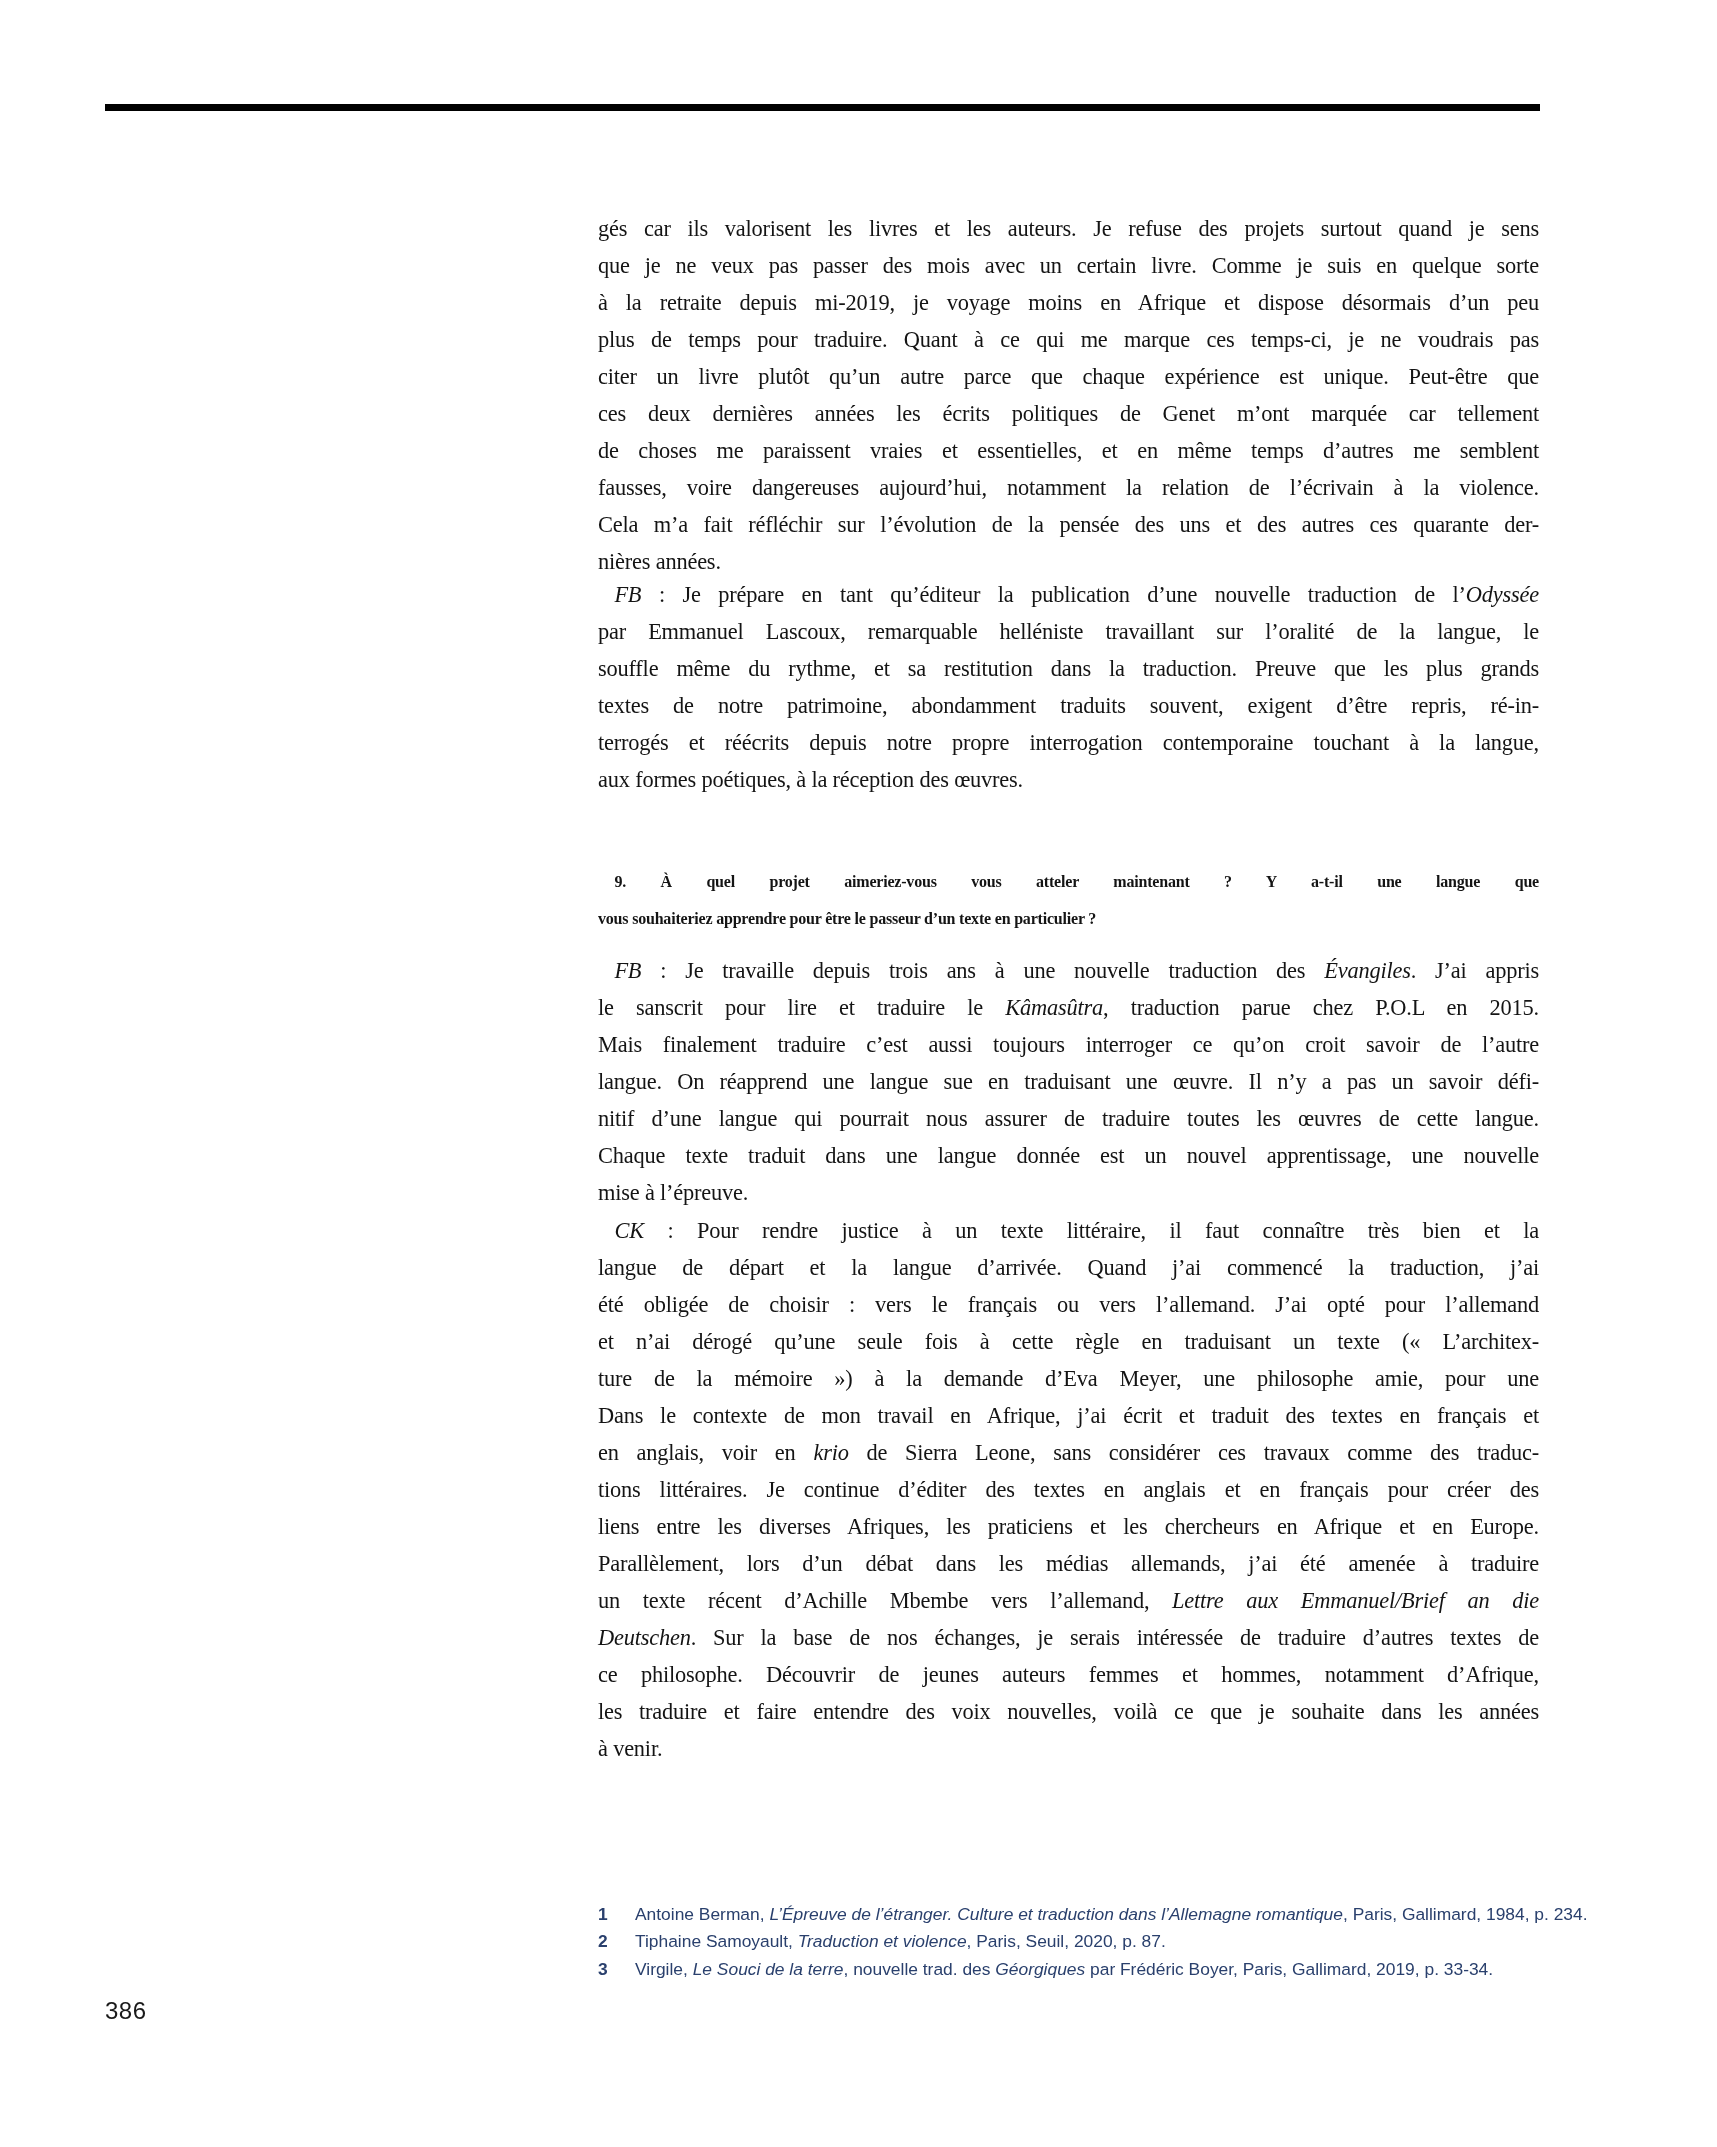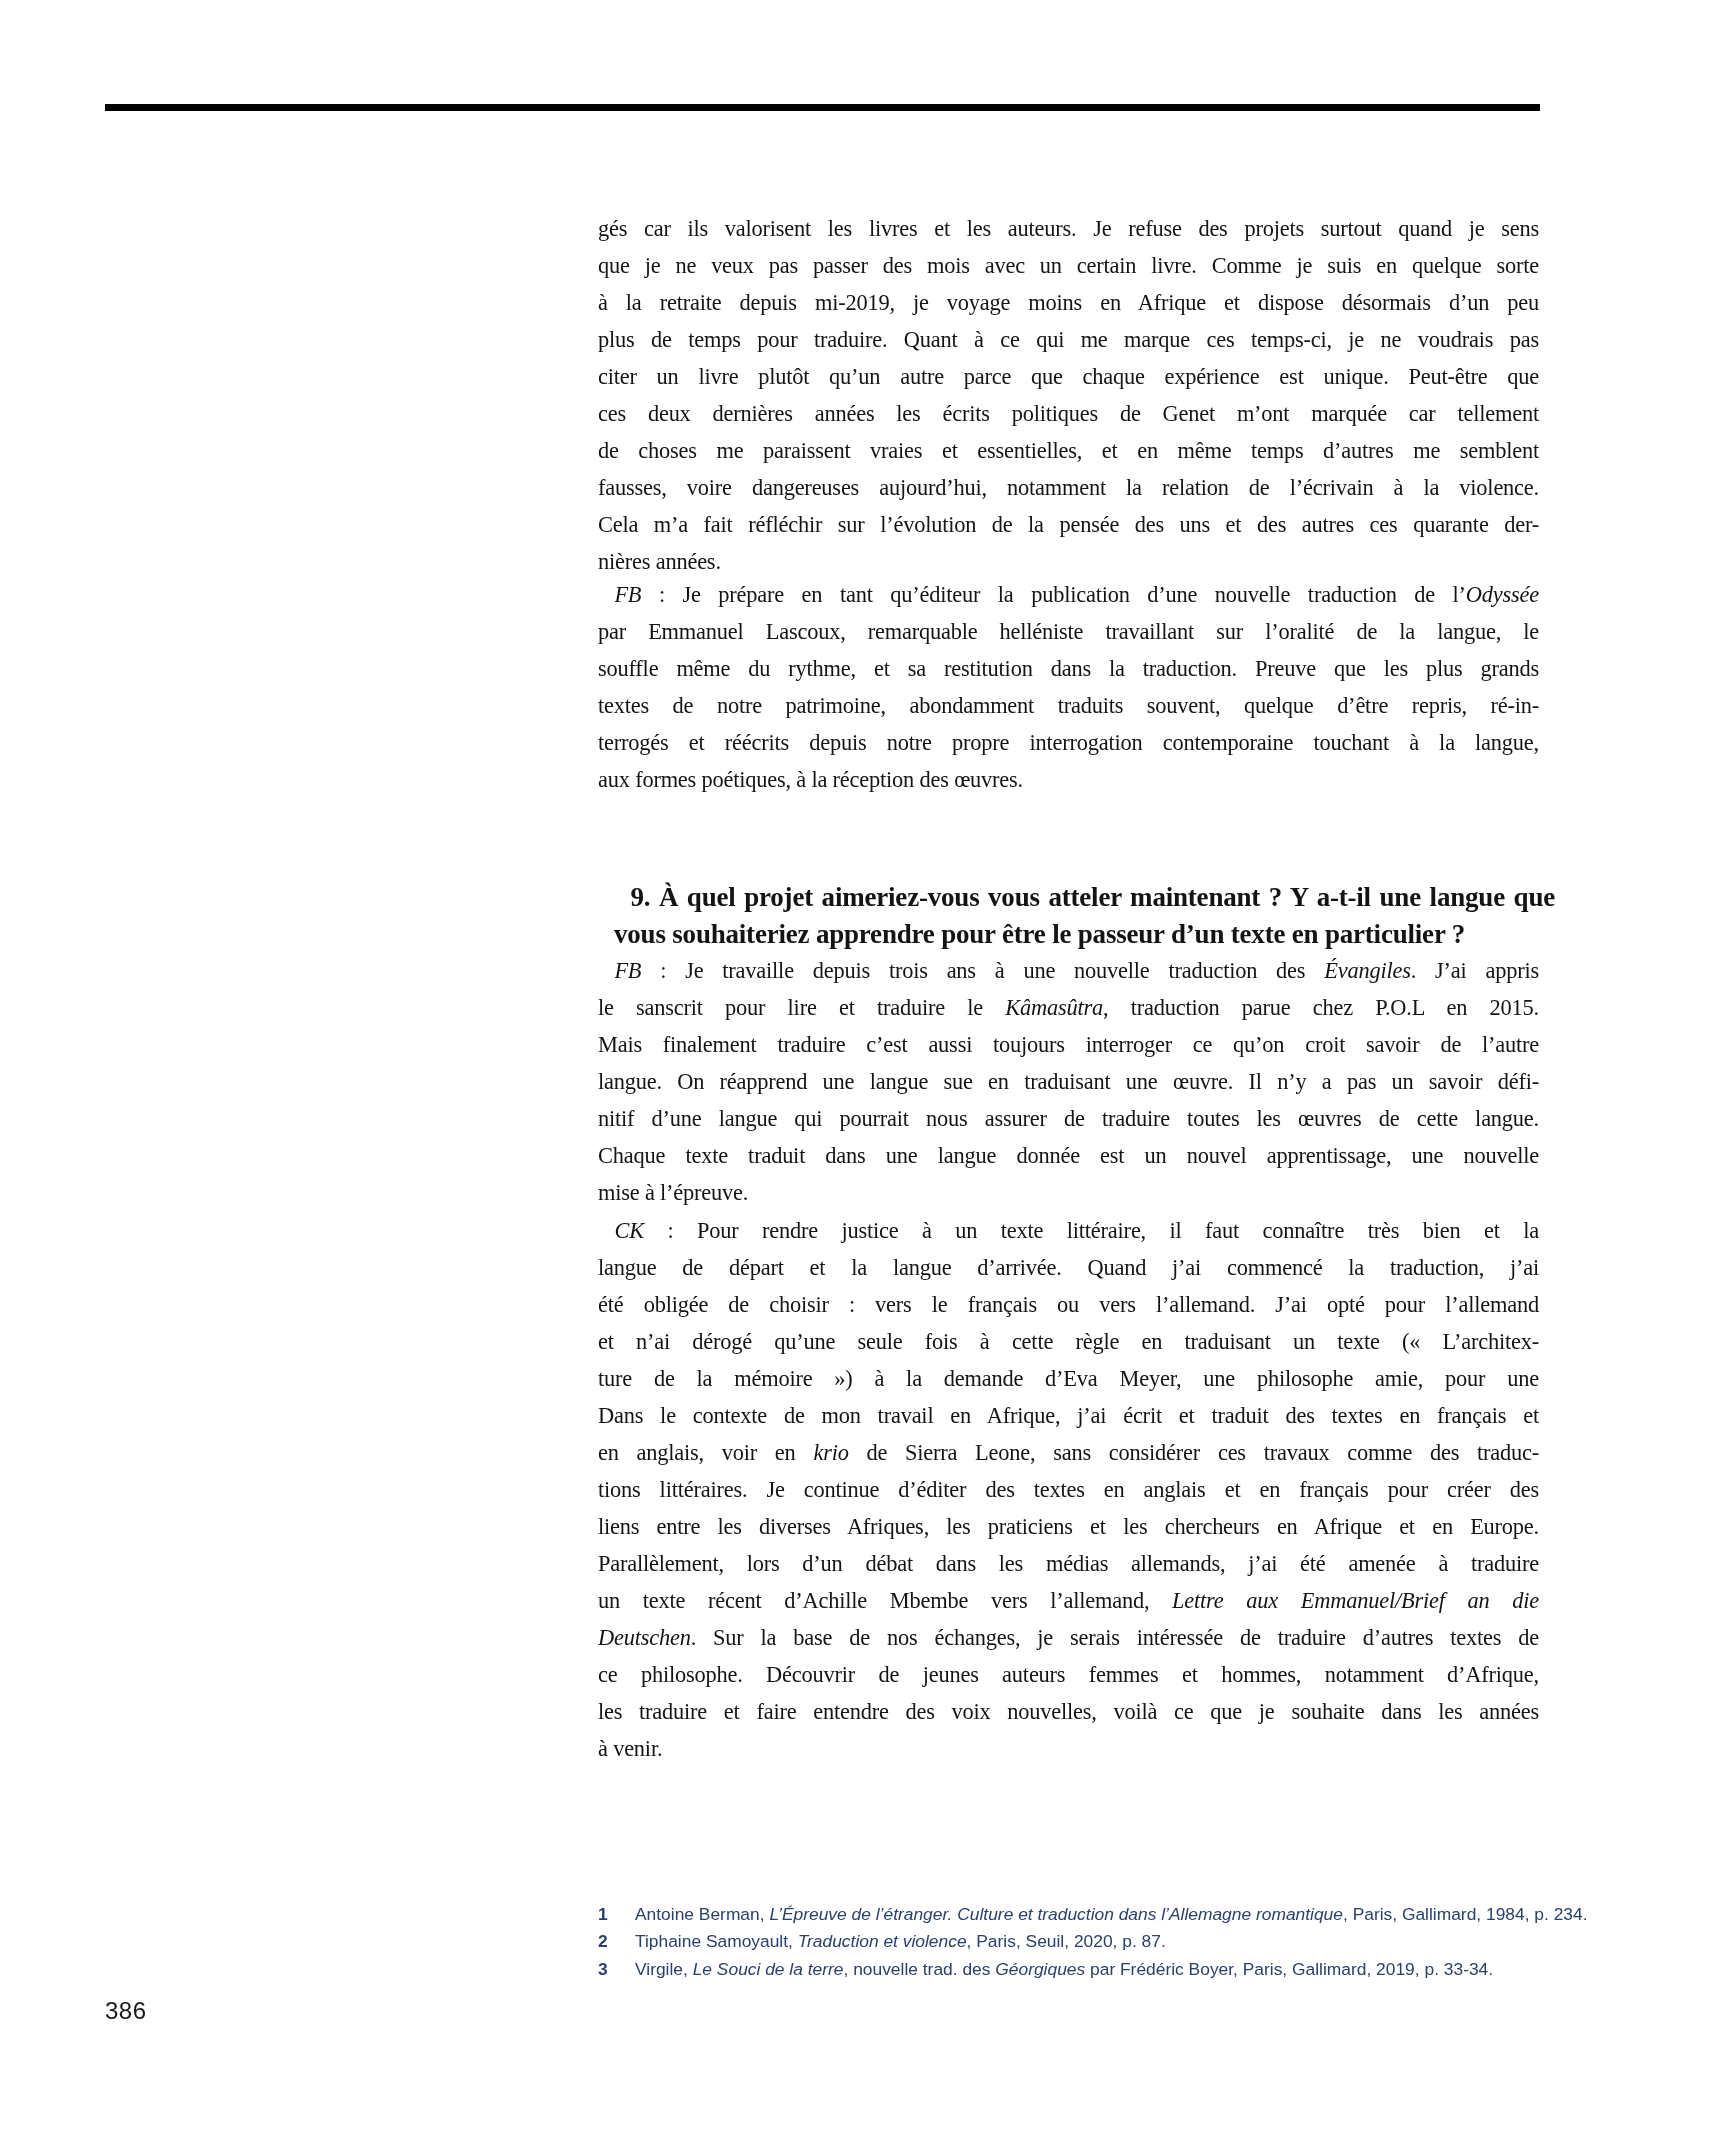--- a/index.html
+++ b/index.html
@@ -32,24 +32,24 @@
     letter-spacing: -0.2px;
   }
   .line {
     text-align: justify;
     text-align-last: justify;
   }
   .line.last { text-align-last: left; }
   .line.indent { text-indent: 16.4px; }
   .heading {
     font-weight: 700;
-    font-size: 27px;
+    font-size: 16px;
     line-height: 37px;
     letter-spacing: -0.2px;
-    margin: 16px;
+    margin: 0;
   }
   .footnotes {
     position: absolute;
     left: 598px;
     top: 1901px;
     width: 1014px;
     font-family: "Liberation Sans", sans-serif;
     font-size: 17.4px;
     line-height: 27.4px;
   }
@@ -82,21 +82,21 @@
       <div class="line">de choses me paraissent vraies et essentielles, et en même temps d’autres me semblent</div>
       <div class="line">fausses, voire dangereuses aujourd’hui, notamment la relation de l’écrivain à la violence.</div>
       <div class="line">Cela m’a fait réfléchir sur l’évolution de la pensée des uns et des autres ces quarante der-</div>
       <div class="line last">nières années.</div>
     </section>
 
   <section class="block para" style="top:576px">
       <div class="line indent"><i>FB</i> : Je prépare en tant qu’éditeur la publication d’une nouvelle traduction de l’<i>Odyssée</i></div>
       <div class="line">par Emmanuel Lascoux, remarquable helléniste travaillant sur l’oralité de la langue, le</div>
       <div class="line">souffle même du rythme, et sa restitution dans la traduction. Preuve que les plus grands</div>
-      <div class="line">textes de notre patrimoine, abondamment traduits souvent, quelque d’être repris, ré-in-</div>
+      <div class="line">textes de notre patrimoine, abondamment traduits souvent, exigent d’être repris, ré-in-</div>
       <div class="line">terrogés et réécrits depuis notre propre interrogation contemporaine touchant à la langue,</div>
       <div class="line last">aux formes poétiques, à la réception des œuvres.</div>
     </section>
 
   <h2 class="block heading" style="top:863px">
       <div class="line indent">9. À quel projet aimeriez-vous vous atteler maintenant ? Y a-t-il une langue que</div>
       <div class="line last">vous souhaiteriez apprendre pour être le passeur d’un texte en particulier ?</div>
     </h2>
 
   <section class="block para" style="top:952px">

